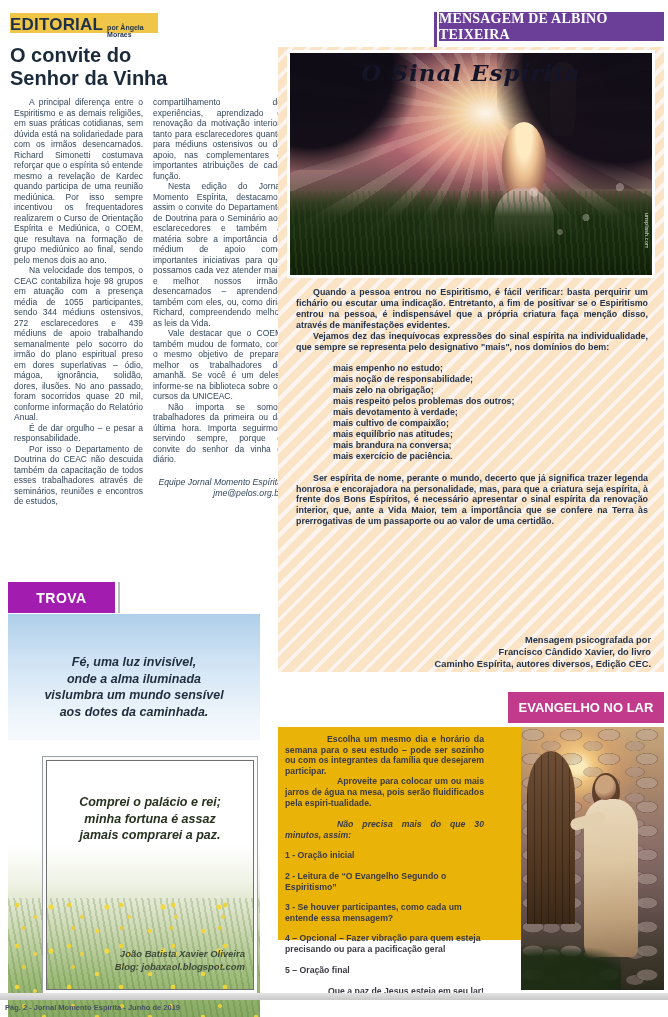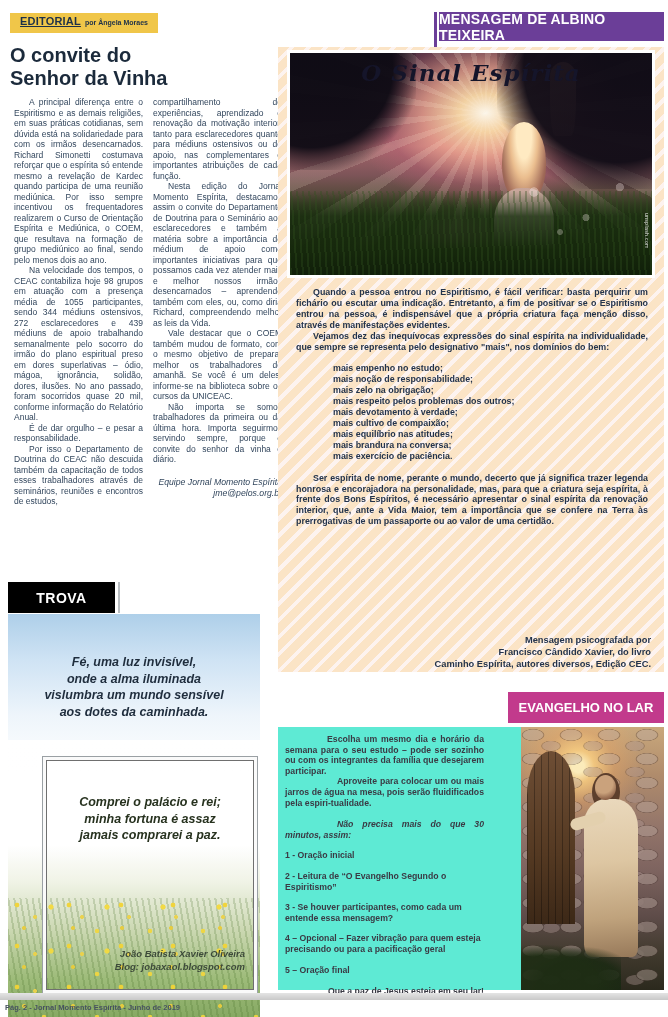--- a/index.html
+++ b/index.html
@@ -2,33 +2,33 @@
 <html><head>
 <meta charset="utf-8">
 <style>
   html,body { margin:0; padding:0; background:#fff; }
   .page { position:relative; width:668px; height:1017px; background:#ffffff;
           font-family:"Liberation Sans", sans-serif; overflow:hidden; }
 
   
   .editorial-tag { position:absolute; left:10px; top:13px; width:148px; height:20px;
     background:#f0c649; display:flex; align-items:baseline; justify-content:center; gap:4px; padding-top:2px; box-sizing:border-box; }
-  .editorial-tag .big { font-size:11px; font-weight:bold; color:#1d3049; letter-spacing:.2px;text-decoration:underline; }
+  .editorial-tag .big { font-size:17px; font-weight:bold; color:#1d3049; letter-spacing:.2px; }
   .editorial-tag .small { font-size:7px; font-weight:bold; color:#1d3049; }
   .article-title { position:absolute; left:10px; top:44px; font-size:20px; line-height:23px;
     font-weight:bold; color:#1b2a3b; }
   .col { position:absolute; top:97px; width:129px;margin-left:6px; }
   .col1 { left:8px; } .col2 { left:147px; }
   .col p { margin:0; font-size:8.5px; line-height:10.5px; text-align:justify; color:#32465d; }
   .col p.indent { text-indent:15px; }
   .sig { margin-top:12px; text-align:right; font-style:italic; font-size:8.7px; line-height:11.5px; color:#32465d; }
 
   
   .mensagem-tag { position:absolute; left:439px; top:12px; width:225px; height:29px; background:#6b3e98;
-    color:#fff; display:flex; align-items:center; justify-content:center; font-weight:bold; font-size:14px; letter-spacing:.2px; }
+    color:#fff; display:flex; align-items:center; justify-content:center; font-weight:bold; font-size:14px; letter-spacing:.2px;font-family:Liberation Serif, serif; }
   .mensagem-tail { position:absolute; left:434px; top:12px; width:3px; height:71px; background:#6b3e98; }
   .striped-panel { position:absolute; left:278px; top:47px; width:386px; height:625px;
     background:repeating-linear-gradient(135deg, #fbe4c6 0 8px, #fdf3ef 8px 12px); }
 
   .photo { position:absolute; left:9px; top:3px; width:368px; height:228px; border:3px solid #fff;
     box-sizing:border-box; overflow:hidden; background:#241c2a; }
   .ph-base { position:absolute; inset:0;
     background:
       radial-gradient(circle at 46% 94%, rgba(255,150,205,.85) 0 13px, rgba(255,150,205,0) 52px),
       radial-gradient(ellipse 175px 125px at 54% 27%, rgba(255,250,238,.98) 0%, rgba(255,222,170,.92) 15%, rgba(250,172,150,.72) 36%, rgba(195,100,120,.38) 58%, rgba(120,60,80,0) 78%),
@@ -65,21 +65,21 @@
 
   .msg-body { position:absolute; left:18px; top:240px; width:352px; color:#24344c;
     font-weight:bold; font-size:8.9px; line-height:10.9px; }
   .msg-body p { margin:0; text-align:justify; text-indent:17px; }
   .msg-list { margin:11px 0 11px 37px; padding:0; list-style:none; }
   .msg-list div { font-size:8.9px; line-height:10.9px; }
   .msg-attrib { position:absolute; right:13px; top:587px; text-align:right; font-weight:bold;
     font-size:9.3px; line-height:12.2px; color:#24344c; }
 
   
-  .trova-tag { position:absolute; left:8px; top:582px; width:107px; height:31px; background:#000000;
+  .trova-tag { position:absolute; left:8px; top:582px; width:107px; height:31px; background:#a21caf;
     color:#fff; font-weight:bold; font-size:14px; letter-spacing:.5px;
     display:flex; align-items:center; justify-content:center; }
   .trova-divider { position:absolute; left:118px; top:582px; width:2px; height:31px; background:#b9bec2; }
   .trova-panel { position:absolute; left:8px; top:614px; width:252px; height:462px; overflow:hidden;
     background:linear-gradient(180deg, #aecfe9 0%, #cfe3f4 10%, #eef5fb 22%, #ffffff 34%, #ffffff 50%,
       #f0f3e6 58%, #cdd9b4 68%, #9dbb79 79%, #7fa35c 90%, #6d9350 100%); }
   .trova-flowers { position:absolute; left:0; right:0; bottom:0; height:178px; opacity:.95;
     background-image:
       radial-gradient(circle 2.5px at 9px 7px, #f2d435 0 2px, transparent 2.7px),
       radial-gradient(circle 2px at 27px 19px, #ecd24a 0 1.6px, transparent 2.3px),
@@ -95,21 +95,21 @@
   .trova-frame { position:absolute; left:38px; top:146px; width:206px; height:228px;
     border:1px solid #6f6f6f; box-shadow:0 0 0 3px rgba(255,255,255,.95), 0 0 0 4px #9aa0a4; }
   .trova-poem2 { margin-top:33px; text-align:center; font-weight:bold; font-style:italic;
     font-size:12.5px; line-height:16.5px; color:#27321f; }
   .trova-attrib { position:absolute; right:8px; bottom:16px; text-align:right; font-weight:bold;
     font-style:italic; font-size:9.5px; line-height:13px; color:#3d4a3a; }
 
   
   .evangelho-tag { position:absolute; left:508px; top:692px; width:156px; height:31px; background:#c23a8c;
     color:#fff; font-weight:bold; font-size:13px; display:flex; align-items:center; justify-content:center; }
-  .evangelho-panel { position:absolute; left:278px; top:727px; width:243px; height:263px; background:#5eead4; }
+  .evangelho-panel { position:absolute; left:278px; top:727px; width:243px; height:213px; background:#eab308; }
   .ev-text { position:absolute; left:7px; top:7px; width:199px; color:#3a3a44; font-weight:bold;
     font-size:8.7px; line-height:10.6px; }
   .ev-text p { margin:0; text-align:justify; }
   .ev-p1 { text-indent:42px; }
   .ev-p2 { text-indent:52px; }
   .ev-note { margin-top:11px !important; font-style:italic; text-indent:52px; }
   .ev-step { margin-top:10px !important; text-align:left !important; }
   .ev-close { margin-top:11px !important; text-align:right !important; }
 
   .jesus-img { position:absolute; left:521px; top:727px; width:143px; height:263px; overflow:hidden; background:#7d635f; }

